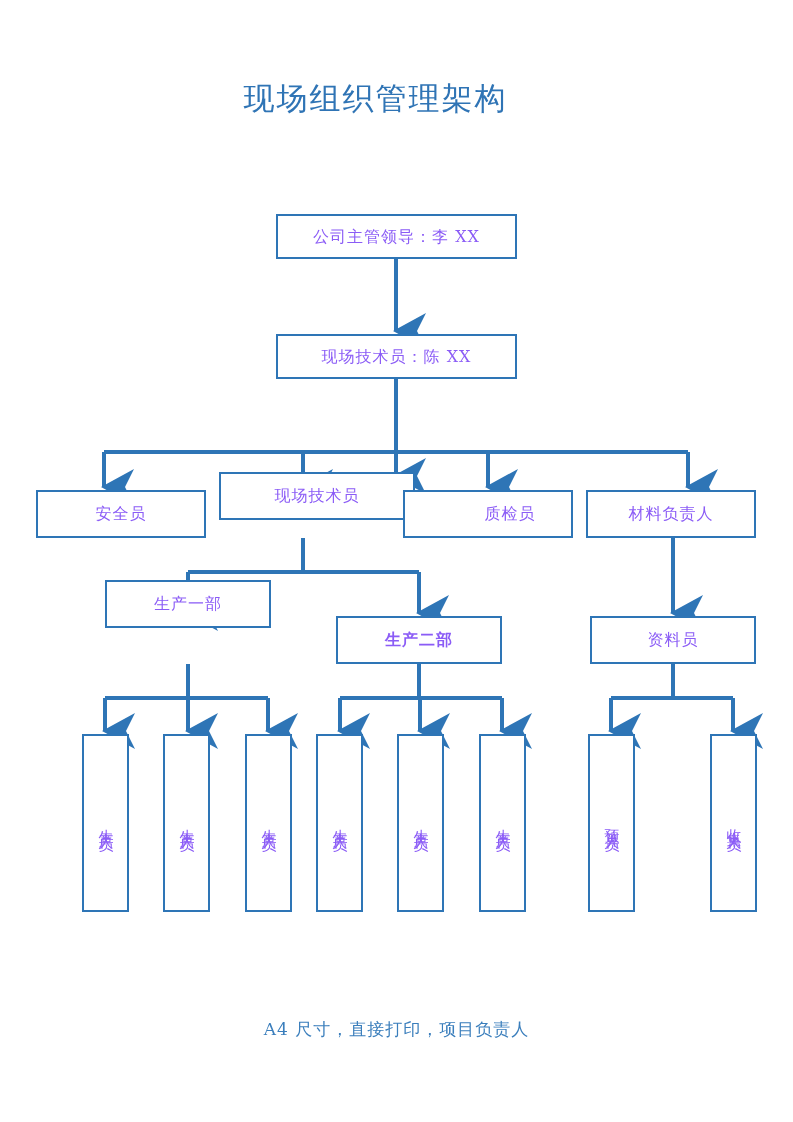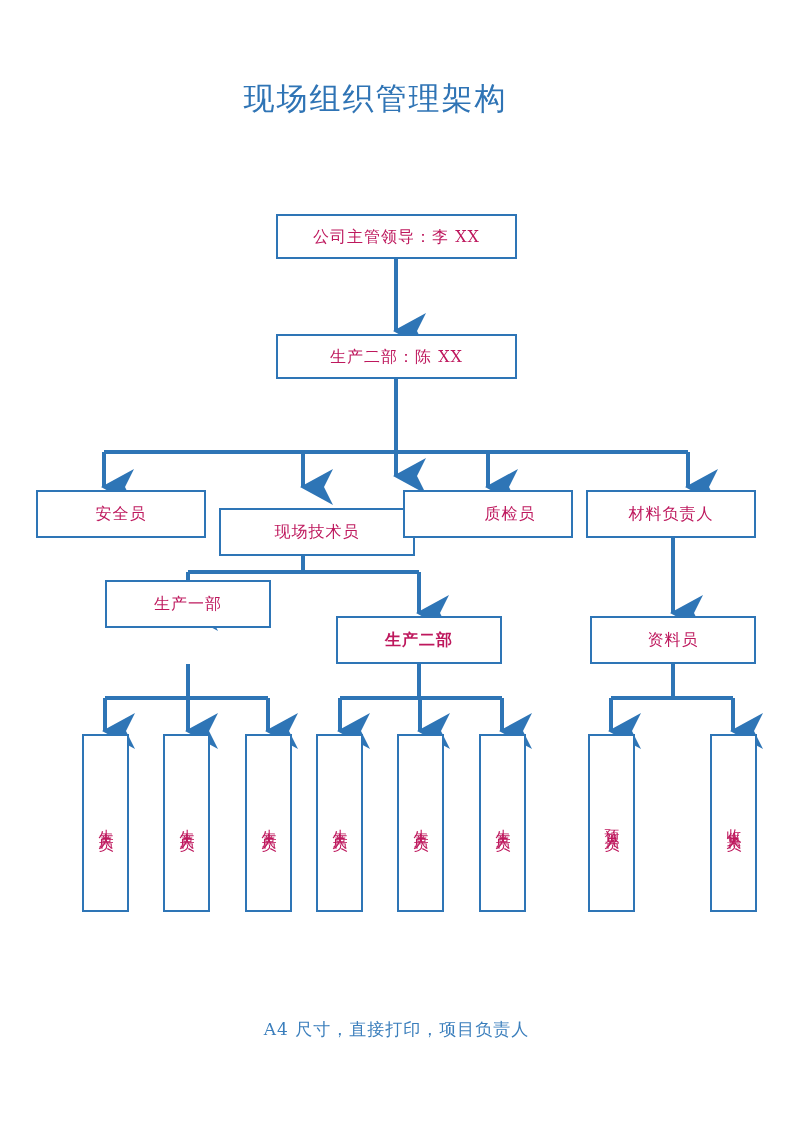--- a/index.html
+++ b/index.html
@@ -45,21 +45,21 @@
     font-size: 17px;
     letter-spacing: 1px;
     color: #3a7ebc;
     font-family: "DejaVu Serif", "Liberation Serif", serif;
   }
   .node {
     position: absolute;
     box-sizing: border-box;
     border: 2px solid #2e75b6;
     background: #ffffff;
-    color: #be185d;
+    color: #8b5cf6;
     display: flex;
     align-items: center;
     justify-content: center;
     font-size: 16px;
     letter-spacing: 1px;
     font-family: "DejaVu Serif", "Liberation Serif", serif;
     line-height: 1.25;
   }
   .node.vertical {
     writing-mode: vertical-rl;
@@ -123,26 +123,26 @@
       <line x1="611" y1="698" x2="611" y2="731" marker-end="url(#arrow)"></line>
       <line x1="733" y1="698" x2="733" y2="731" marker-end="url(#arrow)"></line>
     </g>
   </svg>
 
   <div id="nodes">
       <div class="node" style="left: 276px; top: 214px; width: 241px; height: 45px;">
         <span class="label">公司主管领导：李 XX</span>
       </div>
       <div class="node" style="left: 276px; top: 334px; width: 241px; height: 45px;">
-        <span class="label">生产二部：陈 XX</span>
+        <span class="label">现场技术员：陈 XX</span>
       </div>
       <div class="node" style="left: 36px; top: 490px; width: 170px; height: 48px;">
         <span class="label">安全员</span>
       </div>
-      <div class="node" style="left: 219px; top: 508px; width: 196px; height: 48px;">
+      <div class="node" style="left: 219px; top: 472px; width: 196px; height: 48px;">
         <span class="label">现场技术员</span>
       </div>
       <div class="node" style="left: 403px; top: 490px; width: 170px; height: 48px; padding-left: 44px;">
         <span class="label">质检员</span>
       </div>
       <div class="node" style="left: 586px; top: 490px; width: 170px; height: 48px;">
         <span class="label">材料负责人</span>
       </div>
       <div class="node" style="left: 105px; top: 580px; width: 166px; height: 48px;">
         <span class="label">生产一部</span>

